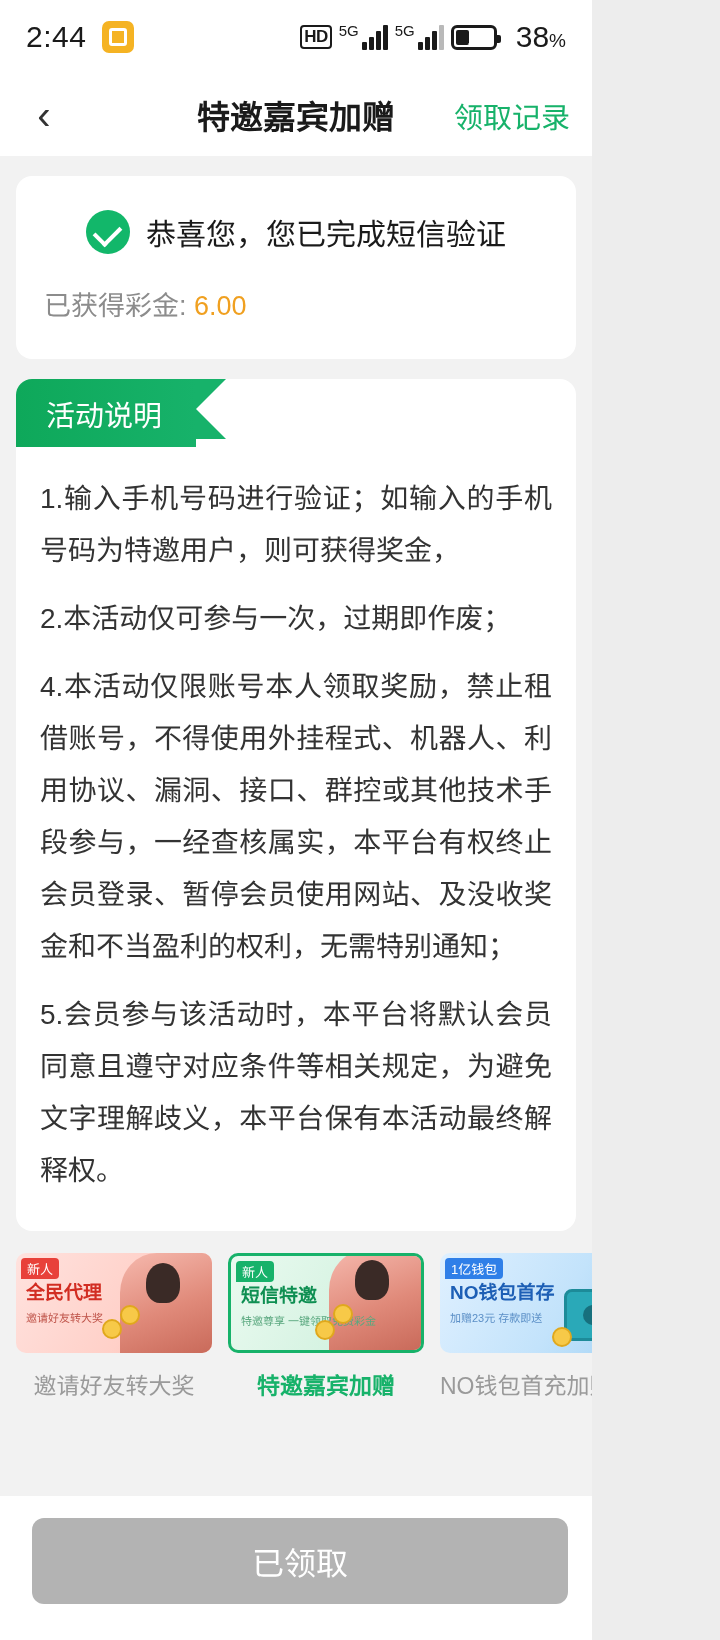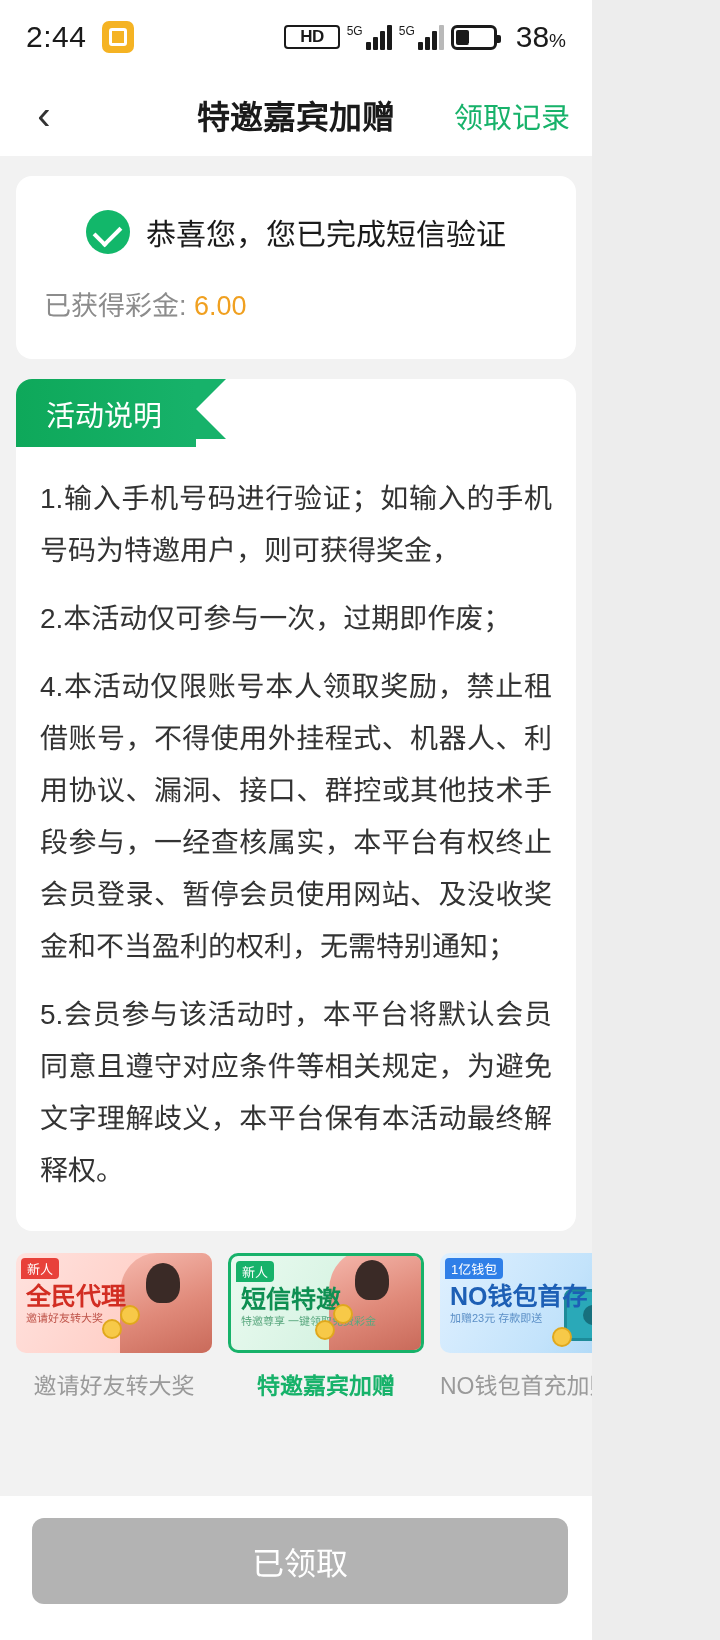--- a/index.html
+++ b/index.html
@@ -54,26 +54,26 @@
     display: flex;
     align-items: center;
     gap: 7px;
   }
   .hd-badge {
     font-size: 17px;
     font-weight: bold;
     color: #1a1a1a;
     border: 2px solid #1a1a1a;
     border-radius: 4px;
-    padding: 0 14px;
+    padding: 0 2px;
     line-height: 20px;
     letter-spacing: -0.5px;
   }
   .sig-group { display: flex; align-items: flex-end; gap: 3px; }
-  .sig-label { font-size: 12px; color: #1a1a1a; align-self: flex-start; line-height: 14px; }
+  .sig-label { font-size: 15px; color: #1a1a1a; align-self: flex-start; line-height: 14px; }
   .bars { display: flex; align-items: flex-end; gap: 2px; height: 26px; }
   .bars i { display:block; width: 5px; background: #1a1a1a; border-radius: 1px; }
   .bars i:nth-child(1) { height: 8px; }
   .bars i:nth-child(2) { height: 13px; }
   .bars i:nth-child(3) { height: 19px; }
   .bars i:nth-child(4) { height: 25px; }
   .bars.dim i:nth-child(4) { background: #b9b9b9; }
   .battery {
     width: 46px; height: 25px;
     border: 3px solid #1a1a1a;
@@ -250,21 +250,21 @@
     font-size: 13px;
     padding: 1px 6px;
     border-radius: 4px 4px 4px 0;
     z-index: 3;
   }
   .thumb-tag.green { background: #17b26a; }
   .thumb-tag.blue  { background: #2f7fe8; }
   .thumb-title {
     position: absolute;
     left: 10px; top: 30px;
-    font-size: 25px;
+    font-size: 19px;
     font-weight: bold;
     color: #d22d22;
     z-index: 3;
     line-height: 1.1;
   }
   .thumb-sub {
     position: absolute;
     left: 10px; top: 56px;
     font-size: 11px;
     color: #c0564c;

